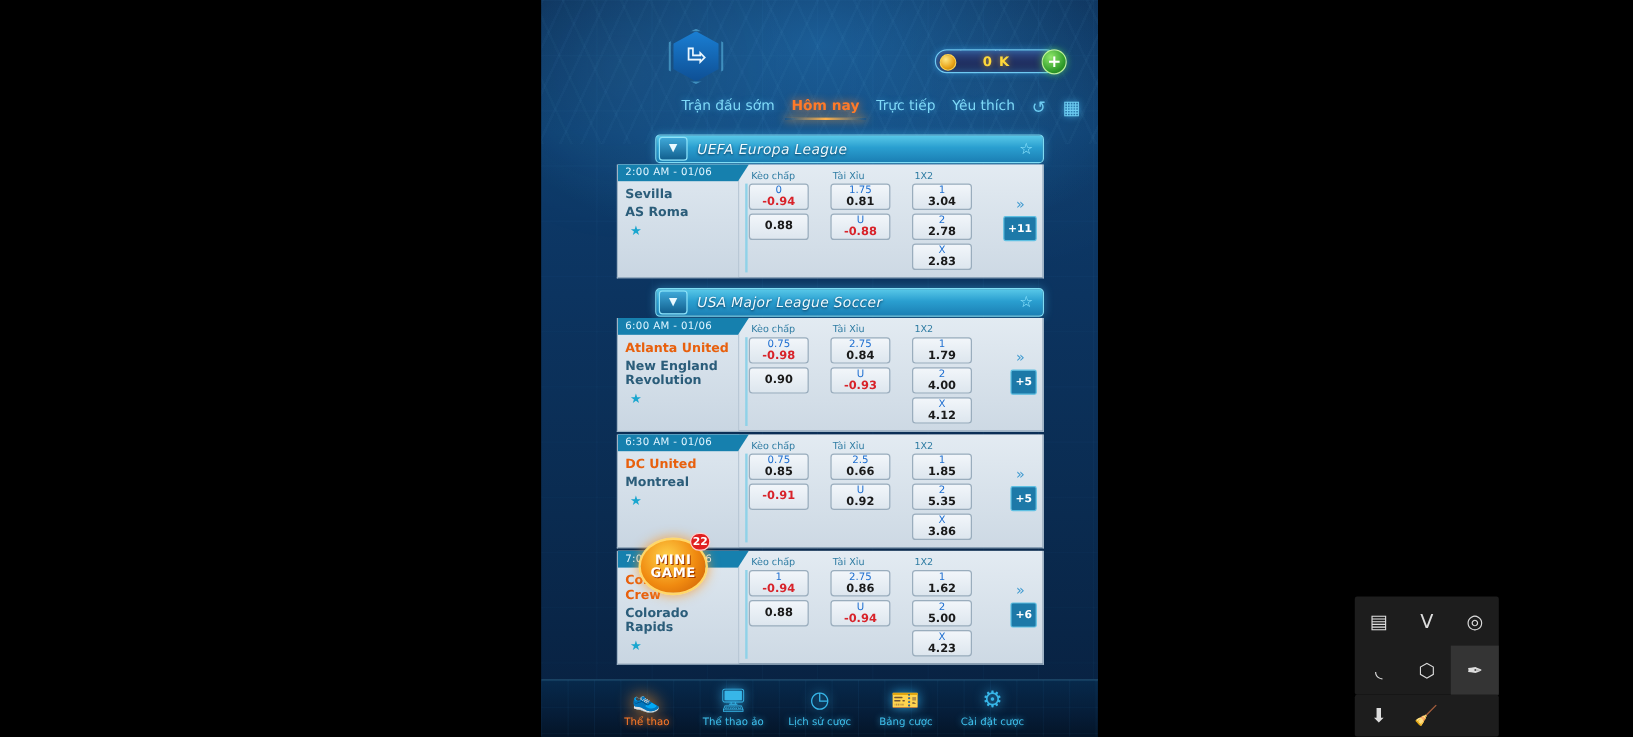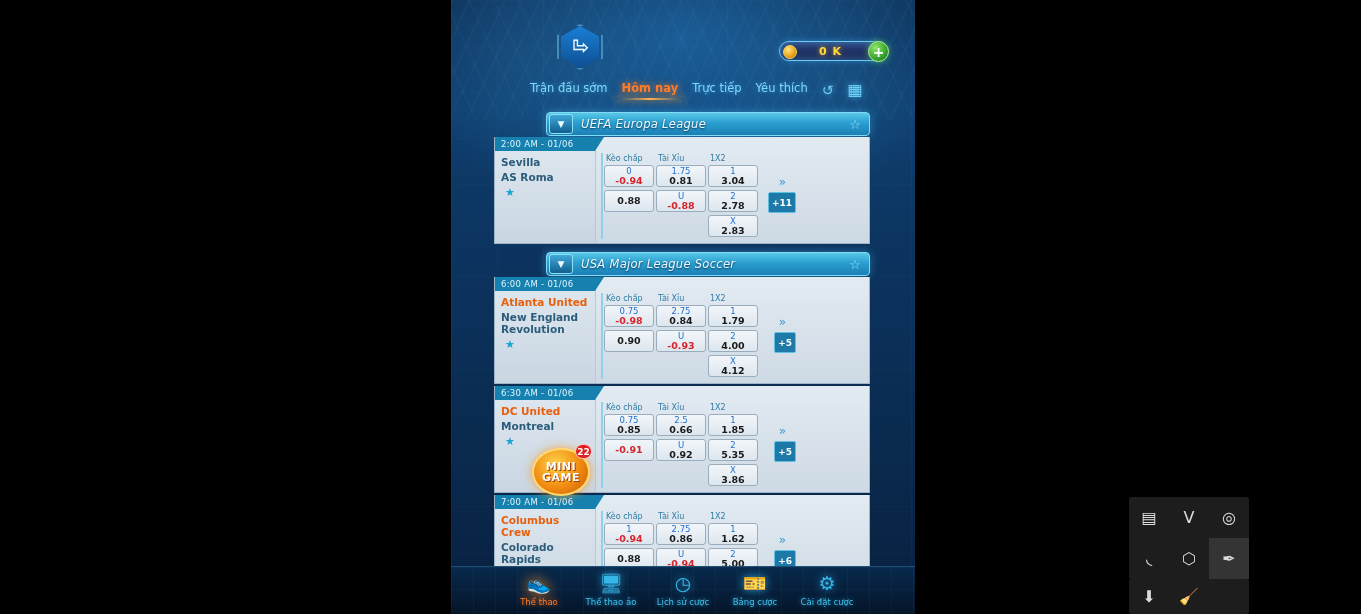--- a/index.html
+++ b/index.html
@@ -80,21 +80,21 @@
   .plusbtn{
     position:absolute; right:-8px; top:-1px; width:21px;height:21px;border-radius:50%;
     background: radial-gradient(circle at 35% 30%, #8fe86a, #2f9b2a 65%, #1d6b1c);
     border:1px solid #bdf59a; color:#fff; font-size:14px; font-weight:bold;
     display:flex;align-items:center;justify-content:center;
     box-shadow:0 0 6px rgba(90,230,80,.6);
   }
 
   
   .tabs{ position:absolute; left:0; right:0; top:80px; display:flex; align-items:center;
-         padding-left:79px; gap:14px; z-index:3;}
+         padding-left:117px; gap:14px; z-index:3;}
   .tab{ font-size:11.5px; color:#7fd9f7; cursor:pointer; white-space:nowrap;
         text-shadow:0 0 5px rgba(70,190,250,.6); position:relative; padding-bottom:3px;}
   .tab.active{ color:#ff7a29; text-shadow:0 0 7px rgba(255,130,40,.9); font-weight:bold;}
   .tab.active::after{
     content:""; position:absolute; left:-6px; right:-6px; bottom:-2px; height:2px;
     background: linear-gradient(90deg, rgba(255,150,40,0), #ffb04a, rgba(255,150,40,0));
     box-shadow:0 0 7px #ff9a2e;
   }
   .hdr-icon{ color:#6ecdf2; font-size:14px; cursor:pointer; text-shadow:0 0 6px rgba(80,200,255,.8); }
   .ic-cal{ font-size:16px; }
@@ -115,21 +115,21 @@
     background:linear-gradient(180deg,#3fa8d8,#12608f);
     border:1px solid #8fe2f8;
     color:#eaf9ff; font-size:9px; display:flex;align-items:center;justify-content:center;
   }
   .league .lname{ flex:1; margin-left:8px; color:#eefaff; font-size:11.5px; letter-spacing:.3px;
     text-shadow:0 1px 2px rgba(0,40,70,.9);font-style:italic; }
   .league .star{ margin-right:8px; color:#8fe6ff; font-size:13px; }
 
   
   .match{
-    position:relative; margin:2px 45px 0 43px;
+    position:relative; margin:2px 45px 0 63px;
     background: linear-gradient(180deg,#e3ebf2 0%,#cdd9e4 100%);
     border:1px solid #9fb4c6; border-top:none;
     display:flex; min-height:76px;
   }
   .match.first{ margin-top:1px; }
   .m-left{ width:101px; position:relative; border-right:1px solid #b9c8d6;
            background:linear-gradient(180deg,#dfe8f0,#c9d6e2); }
   .m-time{
     height:14px; background:#1680ae; color:#dff4ff; font-size:8.5px;
     display:flex;align-items:center; padding-left:6px; letter-spacing:.3px;
@@ -137,21 +137,21 @@
   }
   .m-time::after{
     content:""; position:absolute; right:-9px; top:0; border-left:9px solid #1680ae;
     border-bottom:14px solid transparent;
   }
   .m-teams{ padding:5px 4px 0 6px; }
   .team{ font-size:10.5px; color:#2b5d7a; line-height:12px; margin-bottom:3px; font-weight:bold;}
   .team.home-hl{ color:#e8600d; }
   .m-fav{ color:#1aa6cf; font-size:11px; padding-left:10px; }
 
-  .m-right{ flex:1; position:relative; padding:16px 0 3px 8px; display:flex; }
+  .m-right{ flex:1; position:relative; padding:4px 0 3px 8px; display:flex;gap:16px; }
   .m-right::before{
     content:""; position:absolute; left:5px; top:16px; bottom:4px; width:2px;
     background:#8fd2e8;
   }
   .oddcol{ width:50px; margin-right:2px; }
   .oddhdr{ font-size:8px; color:#2f7ca3; margin:1px 0 2px 2px; white-space:nowrap;}
   .cell{
     height:22px; margin-bottom:3px; border:1px solid #9aadbd; border-radius:3px;
     background:linear-gradient(180deg,#f2f6fa,#dde6ee);
     display:flex; flex-direction:column; align-items:center; justify-content:center;

